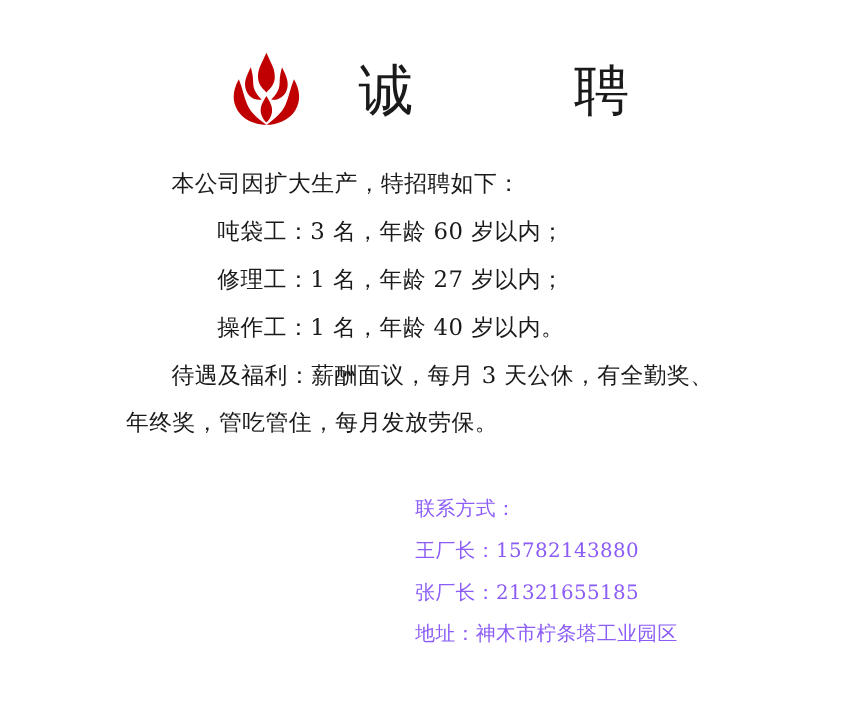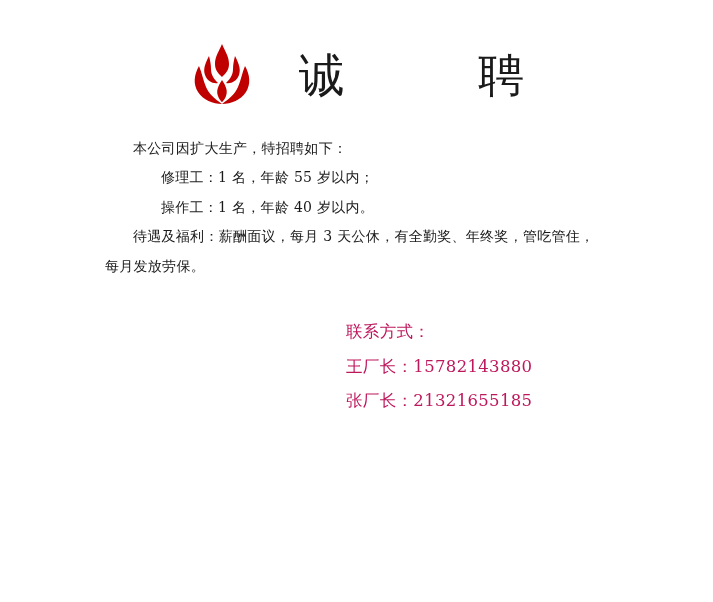--- a/index.html
+++ b/index.html
@@ -47,40 +47,40 @@
     white-space: pre;
     line-height: 1;
   }
 
   
   .body-block {
     margin-top: 26px;
     padding: 0 105px 0 105px;
   }
   .para {
-    font-size: 14px;
+    font-size: 19px;
     line-height: 2.1;
     color: #1a1a1a;
     letter-spacing: 0.02em;
   }
   .para.indent1 { text-indent: 2em; }
   .para.indent2 { text-indent: 4em; }
   .para.hang {
     text-indent: 2em;
   }
 
   
   .contact-block {
     margin-top: 34px;
     padding-left: 346px;
   }
   .contact-line {
     font-size: 16.5px;
     line-height: 2.1;
-    color: #be185d;
+    color: #8b5cf6;
     letter-spacing: 0.02em;
   }
 </style>
 </head>
 <body>
 
 <div class="page">
 
   <div class="header">
     <div class="logo">
@@ -99,24 +99,26 @@
 
           <path d="M31 38 C27 44, 25 49, 27 54 C28.5 58, 31 60, 31 60 C31 60, 33.5 58, 35 54 C37 49, 35 44, 31 38 Z"></path>
         </g>
       </svg>
     </div>
     <div class="doc-title">诚        聘</div>
   </div>
 
   <div class="body-block">
     <div class="para indent1">本公司因扩大生产，特招聘如下：</div>
-    <div class="para indent2">修理工：1 名，年龄 55 岁以内；</div>
+    <div class="para indent2">吨袋工：3 名，年龄 60 岁以内；</div>
+    <div class="para indent2">修理工：1 名，年龄 27 岁以内；</div>
     <div class="para indent2">操作工：1 名，年龄 40 岁以内。</div>
     <div class="para hang">待遇及福利：薪酬面议，每月 3 天公休，有全勤奖、年终奖，管吃管住，每月发放劳保。</div>
   </div>
 
   <div class="contact-block">
     <div class="contact-line">联系方式：</div>
     <div class="contact-line">王厂长：15782143880</div>
     <div class="contact-line">张厂长：21321655185</div>
+    <div class="contact-line">地址：神木市柠条塔工业园区</div>
   </div>
 
 </div>
 
 </body></html>

